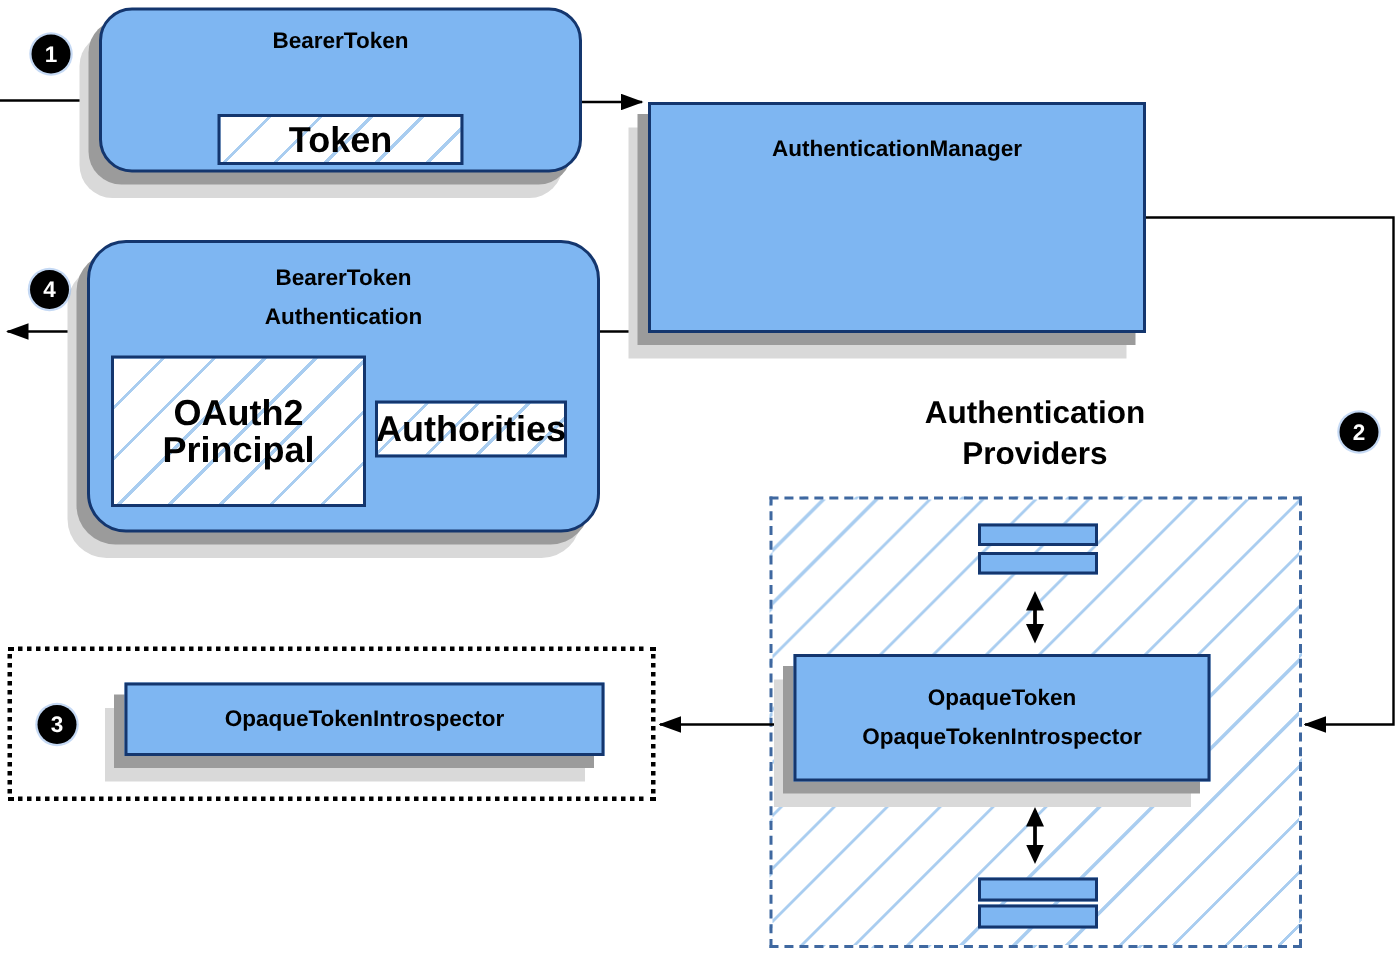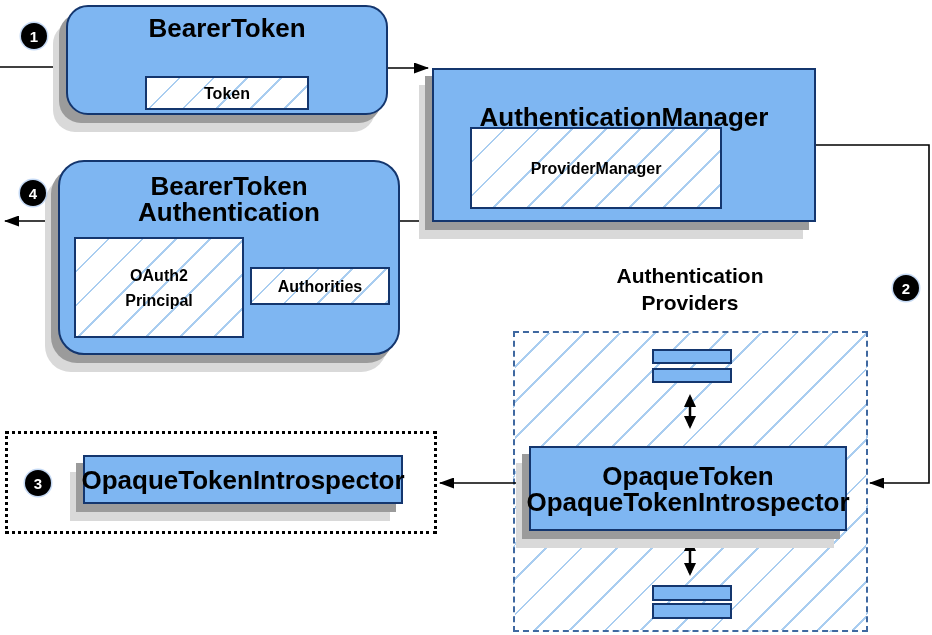--- a/index.html
+++ b/index.html
@@ -8,26 +8,26 @@
     font-family:"Liberation Sans",sans-serif;font-weight:bold;color:var(--text,#000);
   }
   svg.connectors{position:absolute;left:0;top:0;z-index:6;}
   .box{
     position:absolute;background:var(--box-fill);border:2px solid var(--box-border);
     box-shadow:-7px 8px 0 var(--shadow-dark), -13px 17px 0 var(--shadow-light);
     box-sizing:border-box;text-align:center;z-index:10;
   }
   .rounded{border-radius:22px;}
   .rounded-lg{border-radius:26px;}
-  .title{font-size:26px;line-height:26px;}
+  .title{font-size:15px;line-height:26px;}
   .inner{
     position:absolute;box-sizing:border-box;border:2px solid var(--box-border);
     background:repeating-linear-gradient(135deg,#ffffff 0px,#ffffff 22px,var(--hatch-line) 22px,var(--hatch-line) 24px);
     display:flex;flex-direction:column;align-items:center;justify-content:center;
-    font-size:16px;line-height:25px;z-index:11;
+    font-size:24px;line-height:25px;z-index:11;
   }
   .providers-box{
     position:absolute;box-sizing:border-box;border:2px dashed var(--providers-dash-border);
     background:repeating-linear-gradient(135deg,#ffffff 0px,#ffffff 23px,var(--hatch-line) 23px,var(--hatch-line) 25px);
     z-index:1;
   }
   .dotted-box{
     position:absolute;box-sizing:border-box;border:3px dotted #000;background:#fff;z-index:1;
   }
   .bar{
@@ -80,52 +80,49 @@
     <span>4</span>
   </div>
 
   <div class="box rounded" style="left:66px;top:5px;width:322px;height:110px;padding-top:8px">
     <div class="title">BearerToken</div>
     <div class="inner" style="left:77px;top:69px;width:164px;height:34px">
       <span>Token</span>
     </div>
   </div>
 
-  <div class="box" style="left:432px;top:68px;width:384px;height:154px;padding-top:34px">
+  <div class="box" style="left:432px;top:68px;width:332px;height:154px;padding-top:17px">
     <div class="title">AuthenticationManager</div>
-    <div class="inner" style="left:36px;top:57px;width:252px;height:82px">
-      <span>ProviderManager</span>
-    </div>
   </div>
 
   <div class="box rounded-lg" style="left:58px;top:160px;width:342px;height:195px;padding-top:11px">
     <div class="title">BearerToken</div>
     <div class="title">Authentication</div>
     <div class="inner" style="left:14px;top:75px;width:170px;height:101px">
       <span>OAuth2</span>
       <span>Principal</span>
     </div>
-    <div class="inner" style="left:190px;top:105px;width:140px;height:38px">
+    <div class="inner" style="left:190px;top:105px;width:128px;height:38px">
       <span>Authorities</span>
     </div>
   </div>
 
   <div class="group-title" style="left:555px;top:262px;width:270px">
     <div>Authentication</div>
     <div>Providers</div>
   </div>
 
   <div class="providers-box" style="left:513px;top:331px;width:355px;height:301px"></div>
 
   <div class="bar" style="left:652px;top:349px;height:15px"></div>
   <div class="bar" style="left:652px;top:368px;height:15px"></div>
   <div class="bar" style="left:652px;top:585px;height:16px"></div>
   <div class="bar" style="left:652px;top:603px;height:16px"></div>
 
-  <div class="box flex-center" style="left:529px;top:446px;width:318px;height:85px">
+  <div class="box flex-center" style="left:529px;top:436px;width:278px;height:85px">
     <div class="title">OpaqueToken</div>
     <div class="title">OpaqueTokenIntrospector</div>
   </div>
 
   <div class="dotted-box" style="left:5px;top:431px;width:432px;height:103px"></div>
   <div class="box flex-center" style="left:83px;top:455px;width:320px;height:49px">
     <span class="title">OpaqueTokenIntrospector</span>
   </div>
 
 </div>

